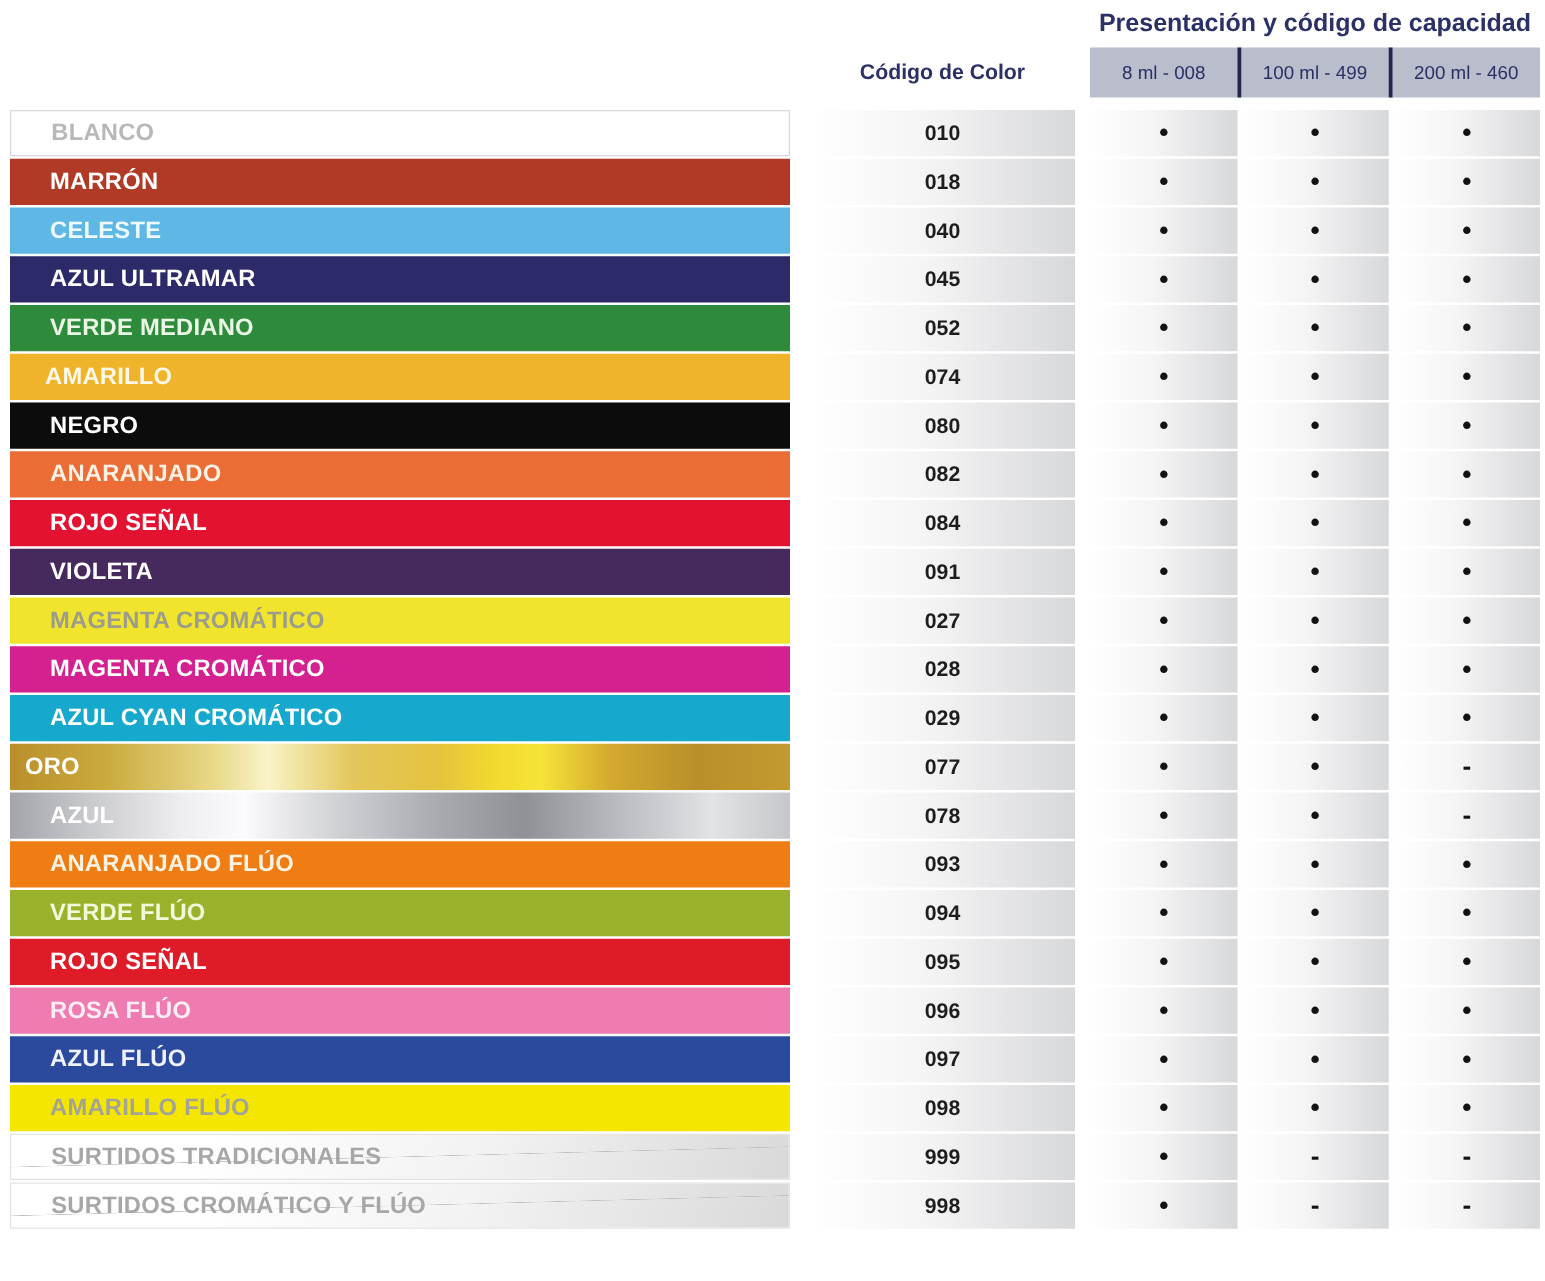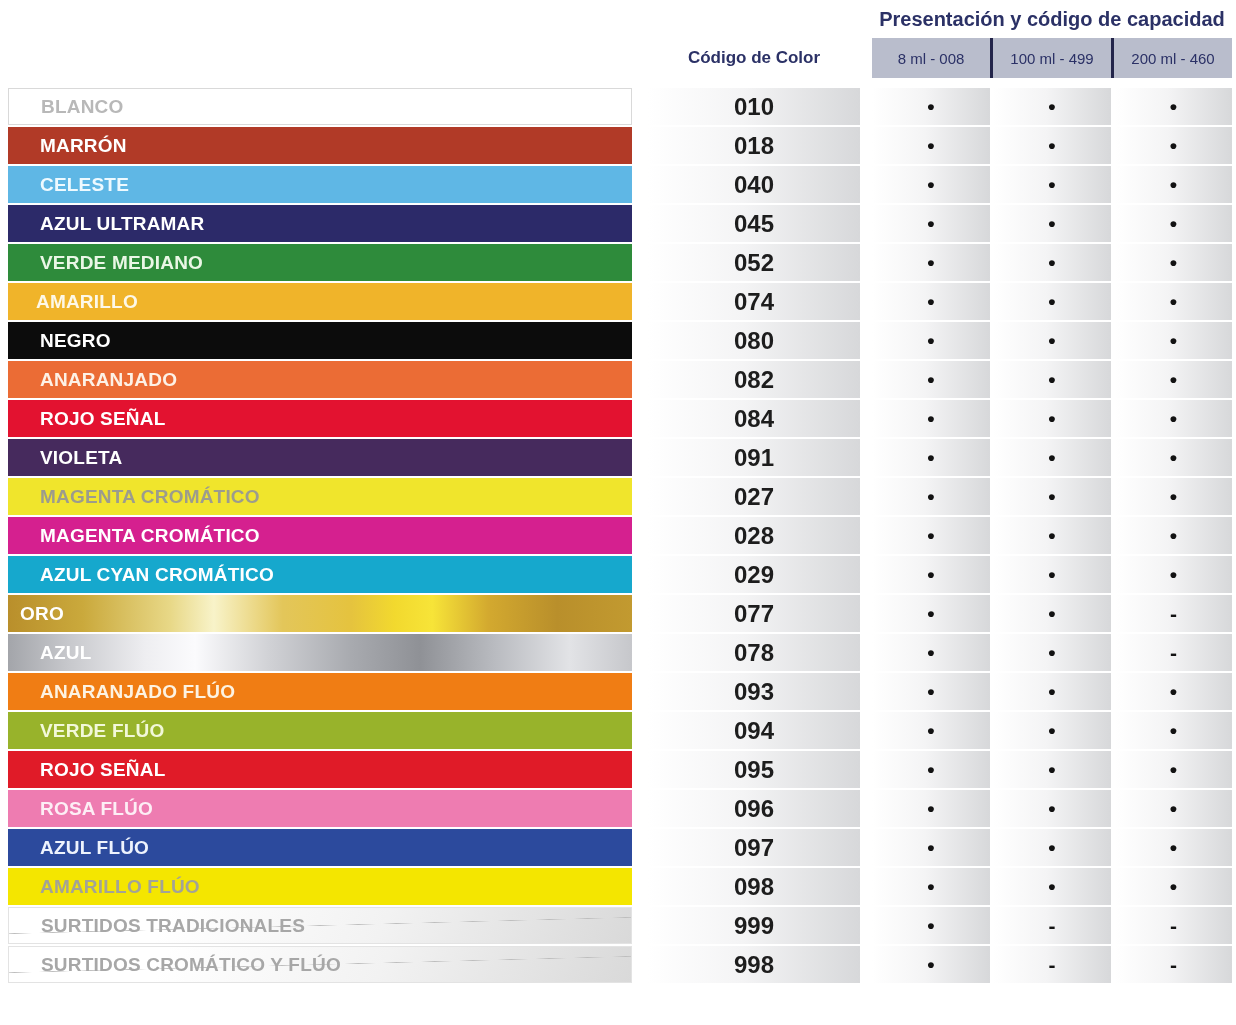--- a/index.html
+++ b/index.html
@@ -38,21 +38,21 @@
   }
   .swatch .label{
     padding-left:32px;font-size:19px;font-weight:bold;letter-spacing:0.2px;
     white-space:nowrap;
   }
   .cell{
     position:absolute;top:0;height:37px;box-sizing:border-box;
     background:linear-gradient(90deg,#ffffff 0%,#f4f4f5 45%,#d7d8da 100%);
     display:flex;align-items:center;justify-content:center;
   }
-  .cell.code{left:648px;width:212px;font-size:24px;font-weight:bold;color:#1d1d1d;}
+  .cell.code{left:648px;width:212px;font-size:17px;font-weight:bold;color:#1d1d1d;}
   .cell.mark{font-size:21px;font-weight:bold;color:#121212;line-height:37px;}
   .cell.m0{left:872px;width:118px;}
   .cell.m1{left:993px;width:118px;}
   .cell.m2{left:1115px;width:117px;}
   
   .swatch.plain-border{border:1px solid #d9d9d9;}
   .swatch.gold{
     background:linear-gradient(90deg,#b98f2b 0%,#caa93c 12%,#e8d887 26%,#f8f3c9 33%,
       #e3c65a 44%,#e5c33e 55%,#f2d92e 62%,#f7e438 68%,#d3a92f 77%,#b98f2b 88%,#c29a30 100%);
   }

